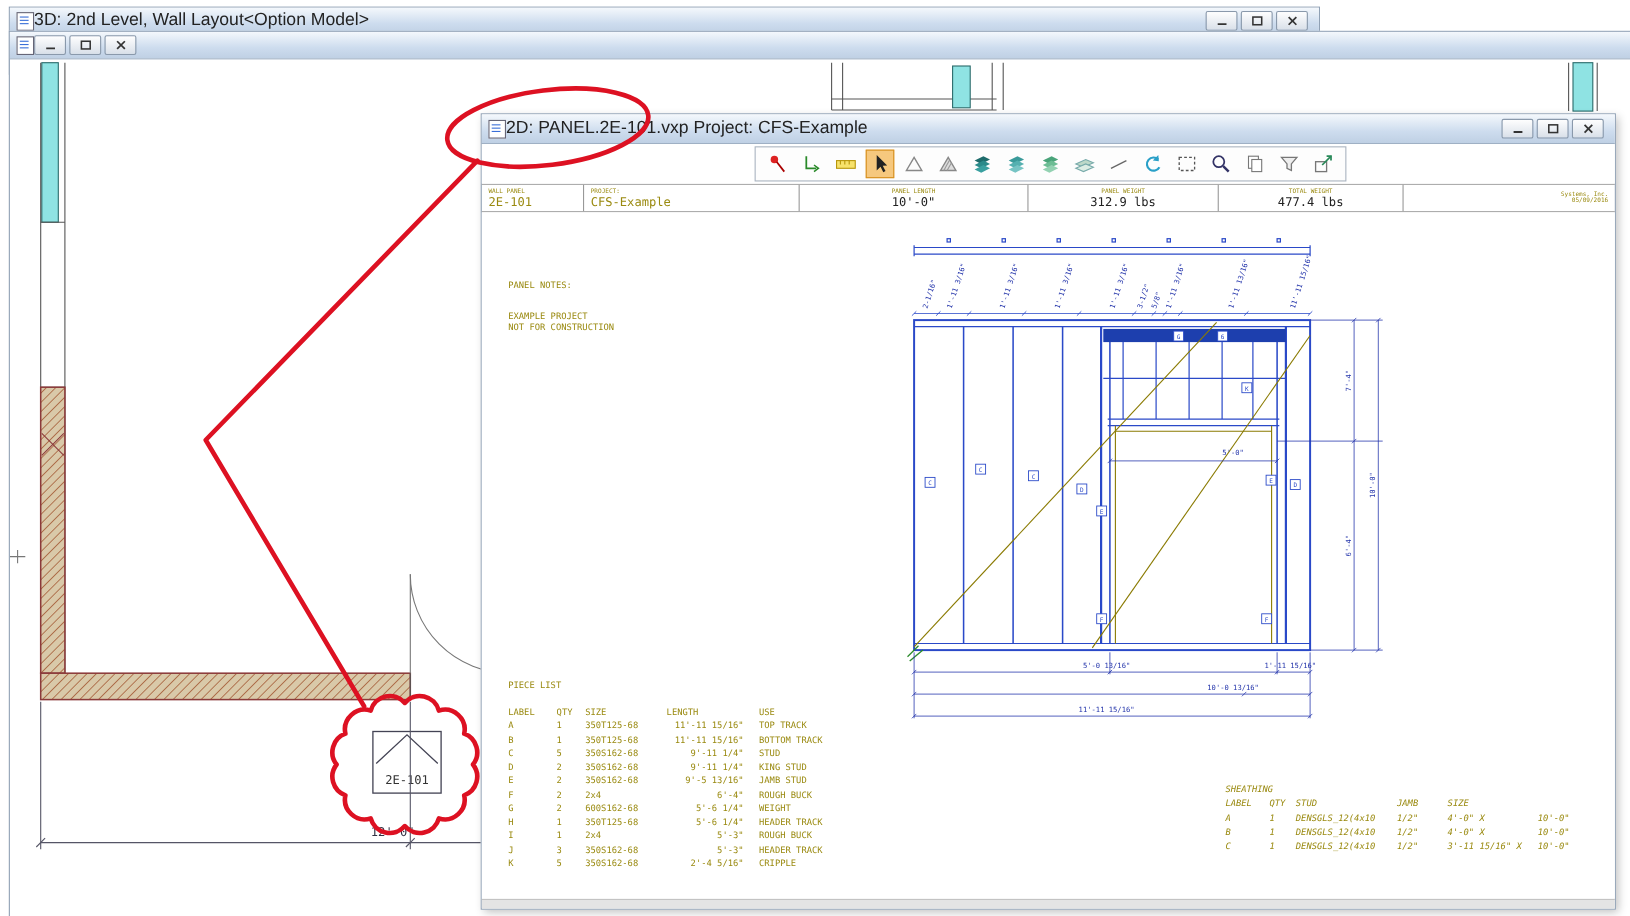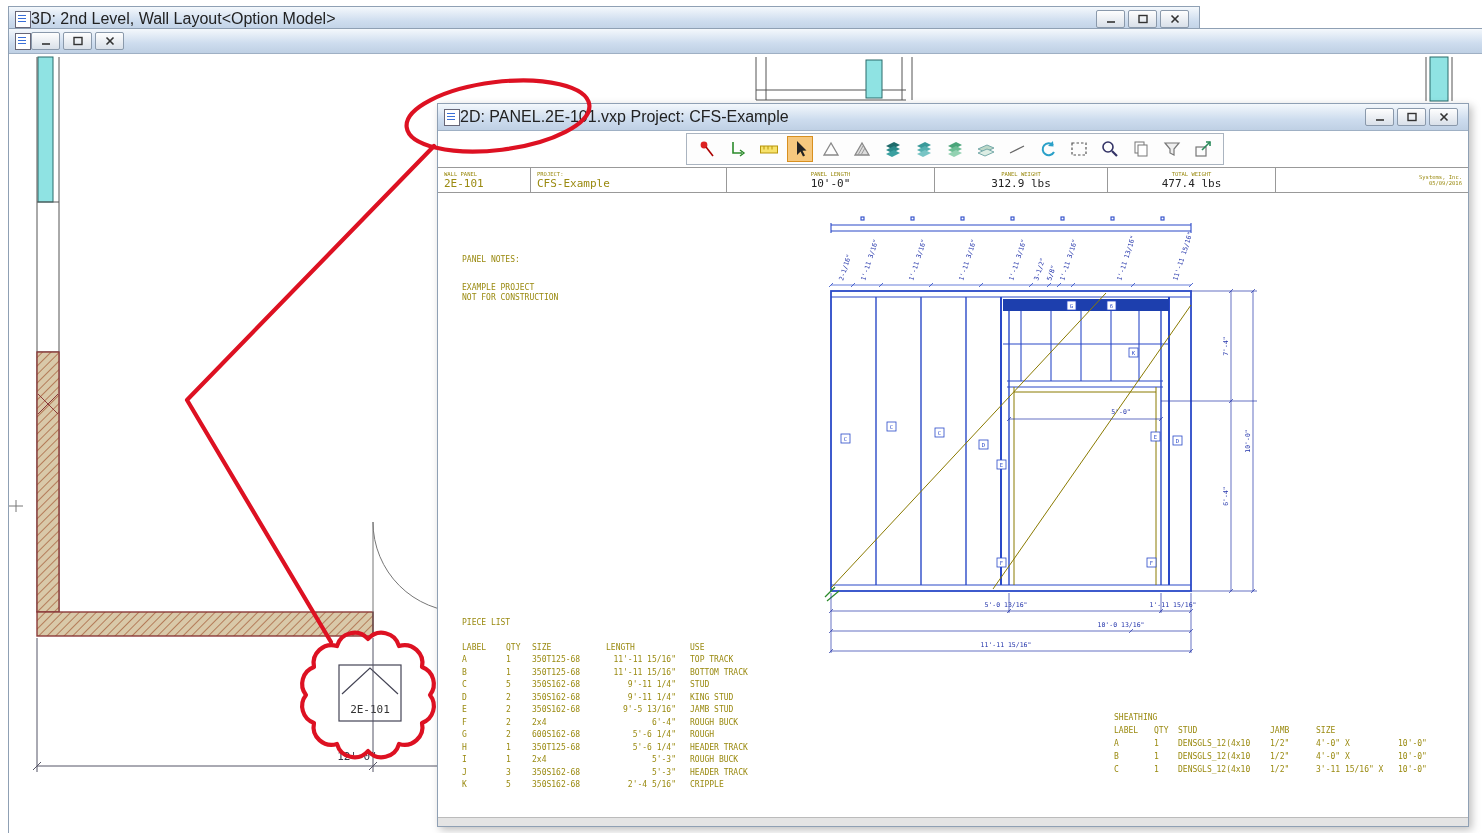--- a/index.html
+++ b/index.html
@@ -35,21 +35,21 @@
   #panel-drawing-area{position:relative;flex:1;background:#fff;overflow:hidden;}
   #panel-bottom-strip{height:8px;background:#e4e4e4;border-top:1px solid #bbb;}
   
   .cad-olive{color:#9a8a10;font-family:"DejaVu Sans Mono",monospace;}
   #panel-notes{position:absolute;left:24px;top:62px;font-size:8px;line-height:10px;}
   #panel-notes .gap{height:18px;}
   #piece-list{position:absolute;left:24px;top:424px;font-size:8px;line-height:12.5px;}
   .pl-row{display:grid;grid-template-columns:44px 26px 74px 84px 110px;}
   .pl-row .num{text-align:right;padding-right:14px;}
   #piece-list .pl-title{margin-bottom:12px;}
-  #sheathing{position:absolute;left:676px;top:518px;font-size:8px;line-height:13px;}
+  #sheathing{position:absolute;left:676px;top:518px;font-size:8px;line-height:13px;font-style:italic;}
   .sh-row{display:grid;grid-template-columns:40px 24px 92px 46px 82px 52px;}
   
   svg text{font-family:"DejaVu Sans Mono",monospace;}
 </style>
 </head>
 <body>
 
 <div id="screen">
 
   <div class="window" id="win3d" style="left:8px;top:6px;width:1190px;height:60px;z-index:1;">
@@ -536,21 +536,21 @@
               <span>2x4</span>
               <span class="num">6'-4"</span>
               <span>ROUGH BUCK</span>
             </div>
 
             <div class="pl-row">
               <span>G</span>
               <span>2</span>
               <span>600S162-68</span>
               <span class="num">5'-6 1/4"</span>
-              <span>ROUGH</span>
+              <span>WEIGHT</span>
             </div>
 
             <div class="pl-row">
               <span>H</span>
               <span>1</span>
               <span>350T125-68</span>
               <span class="num">5'-6 1/4"</span>
               <span>HEADER TRACK</span>
             </div>
 

